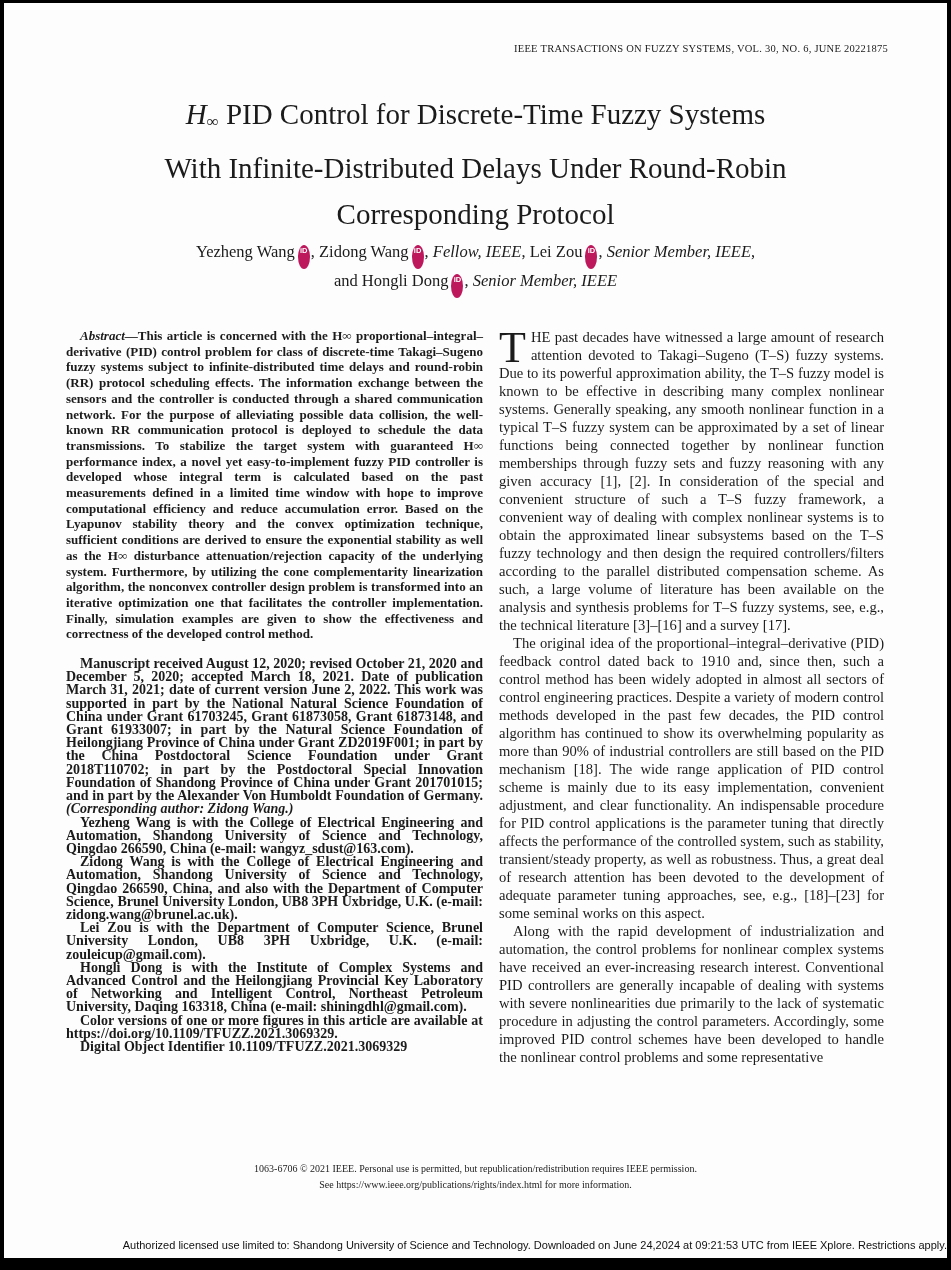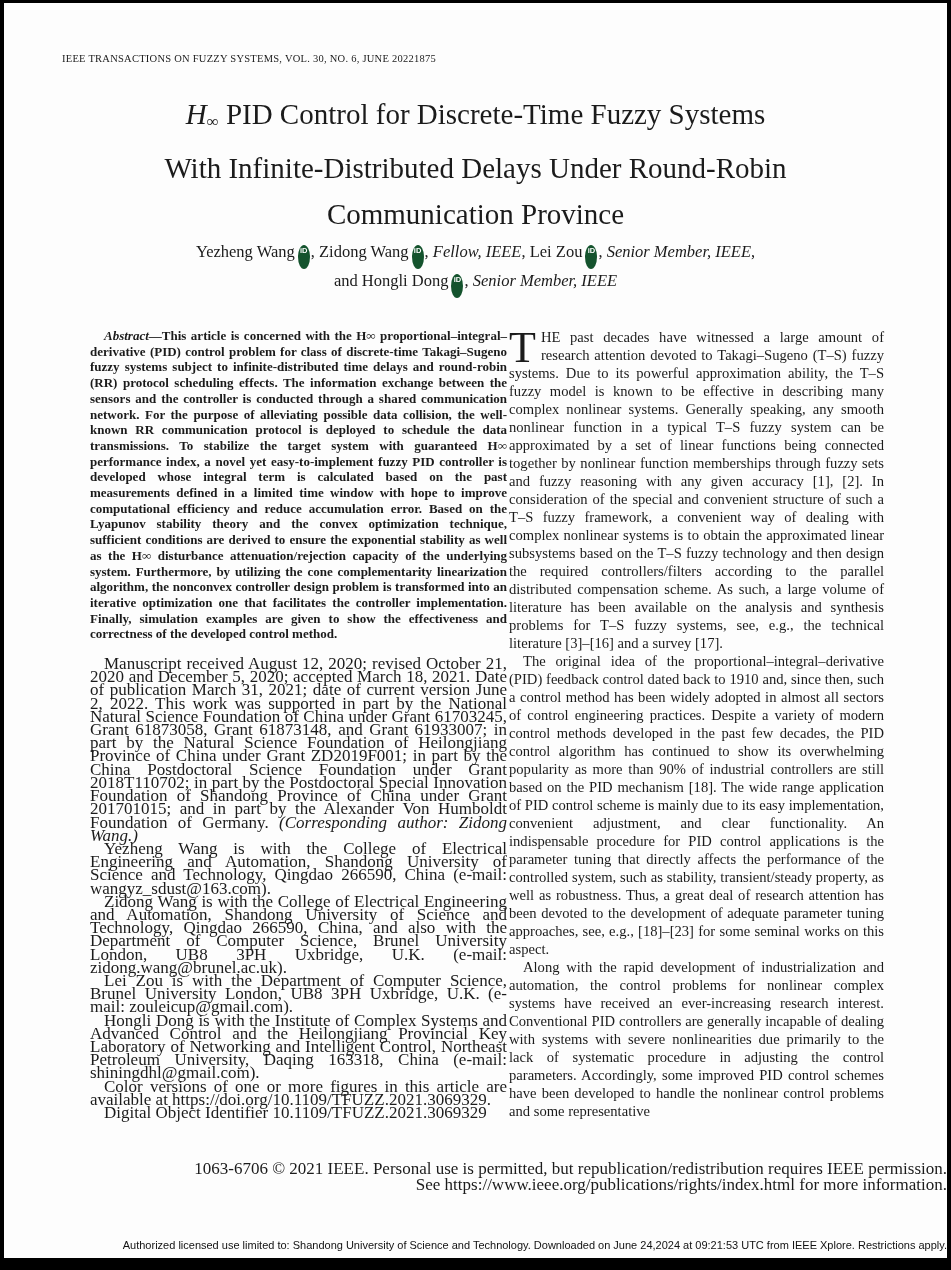--- a/index.html
+++ b/index.html
@@ -1,69 +1,69 @@
 <!DOCTYPE html>
 <html><head>
 <meta charset="utf-8">
 <style>
   html,body{margin:0;padding:0;background:#555;}
   .frame{position:relative;width:951px;height:1270px;background:#000;margin:0 auto;overflow:hidden;}
   .page{position:absolute;top:3px;left:4px;right:4px;bottom:12px;background:#fdfdfd;overflow:hidden;
         font-family:"Liberation Serif","DejaVu Serif",serif;color:#1b1b1b;}
 
-  .header-row{position:absolute;top:50px;left:58px;right:59px;display:flex;justify-content:flex-start;
+  .header-row{position:absolute;top:40px;left:58px;right:59px;display:flex;justify-content:flex-end;
               font-size:10.5px;letter-spacing:.25px;}
   .title{position:absolute;top:88px;left:0;right:0;text-align:center;font-size:29px;line-height:46px;font-weight:400;}
   .title em{font-family:"Liberation Serif",serif;}
   .title sub{font-size:.58em;vertical-align:-0.18em;}
 
   .authors{position:absolute;top:237px;left:0;right:0;text-align:center;font-size:16.5px;line-height:23px;}
   .authors em{font-style:italic;margin-top:39px;}
-  .orcid{display:inline-block;width:12px;height:24px;border-radius:50%;background:#14532d;color:#fff;
+  .orcid{display:inline-block;width:12px;height:24px;border-radius:50%;background:#be185d;color:#fff;
          font-family:"Liberation Sans",sans-serif;font-size:7.5px;font-weight:bold;font-style:normal;
          line-height:12px;text-align:center;vertical-align:4px;margin:0 1px 0 3px;}
 
-  .columns{position:absolute;top:325px;left:62px;right:63px;display:grid;grid-template-columns:417px 1fr;gap:2px;margin-left:24px;}
+  .columns{position:absolute;top:325px;left:62px;right:63px;display:grid;grid-template-columns:417px 1fr;gap:16px;}
   .col{min-width:0;}
 
   .abstract,.index-terms{font-size:13px;line-height:15.7px;font-weight:bold;text-align:justify;text-indent:14px;margin:0;}
   .index-terms{margin-top:9px;}
   .ilabel{font-style:italic;}
 
-  .footnotes{margin-top:15px;font-size:17px;line-height:13.2px;text-align:justify;}
+  .footnotes{margin-top:15px;font-size:14px;line-height:13.2px;text-align:justify;font-weight:bold;}
   .footnotes p{margin:0;text-indent:14px;}
 
   .section-heading{text-align:center;font-size:14.5px;margin:1px 0 11px 0;}
   .section-heading .num{margin-right:5px;}
   .section-heading .sc{font-variant:small-caps;letter-spacing:.4px;}
 
   .body-p{font-size:14.6px;line-height:18px;text-align:justify;margin:0;text-indent:14px;}
   .p-first{text-indent:0;}
   .dropcap{float:left;font-size:44px;line-height:33px;padding:3px 5px 0 0;}
 
-  .footer{position:absolute;top:1158px;left:0;right:0;text-align:right;font-size:17px;line-height:16px;}
+  .footer{position:absolute;top:1158px;left:0;right:0;text-align:center;font-size:10px;line-height:16px;}
 
   .license{position:absolute;bottom:7px;left:0;right:0;text-align:right;
            font-family:"Liberation Sans","DejaVu Sans",sans-serif;font-size:11px;color:#111;}
 </style>
 </head>
 <body>
 
 <div class="frame">
   <div class="page">
 
     <div class="header-row">
       <span>IEEE TRANSACTIONS ON FUZZY SYSTEMS, VOL. 30, NO. 6, JUNE 2022</span>
       <span>1875</span>
     </div>
 
     <div class="title">
       <div><em>H</em><sub>∞</sub><span> PID Control for Discrete-Time Fuzzy Systems</span></div>
       <div>With Infinite-Distributed Delays Under Round-Robin</div>
-      <div>Communication Province</div>
+      <div>Corresponding Protocol</div>
     </div>
 
     <div class="authors">
       <div>
         <span>Yezheng Wang</span><span class="orcid">iD</span><span>, </span><span>Zidong Wang</span><span class="orcid">iD</span><span>, </span><em>Fellow, IEEE</em><span>, </span><span>Lei Zou</span><span class="orcid">iD</span><span>, </span><em>Senior Member, IEEE</em><span>,</span>
       </div>
       <div>
         <span>and </span><span>Hongli Dong</span><span class="orcid">iD</span><span>, </span><em>Senior Member, IEEE</em>
       </div>
     </div>

